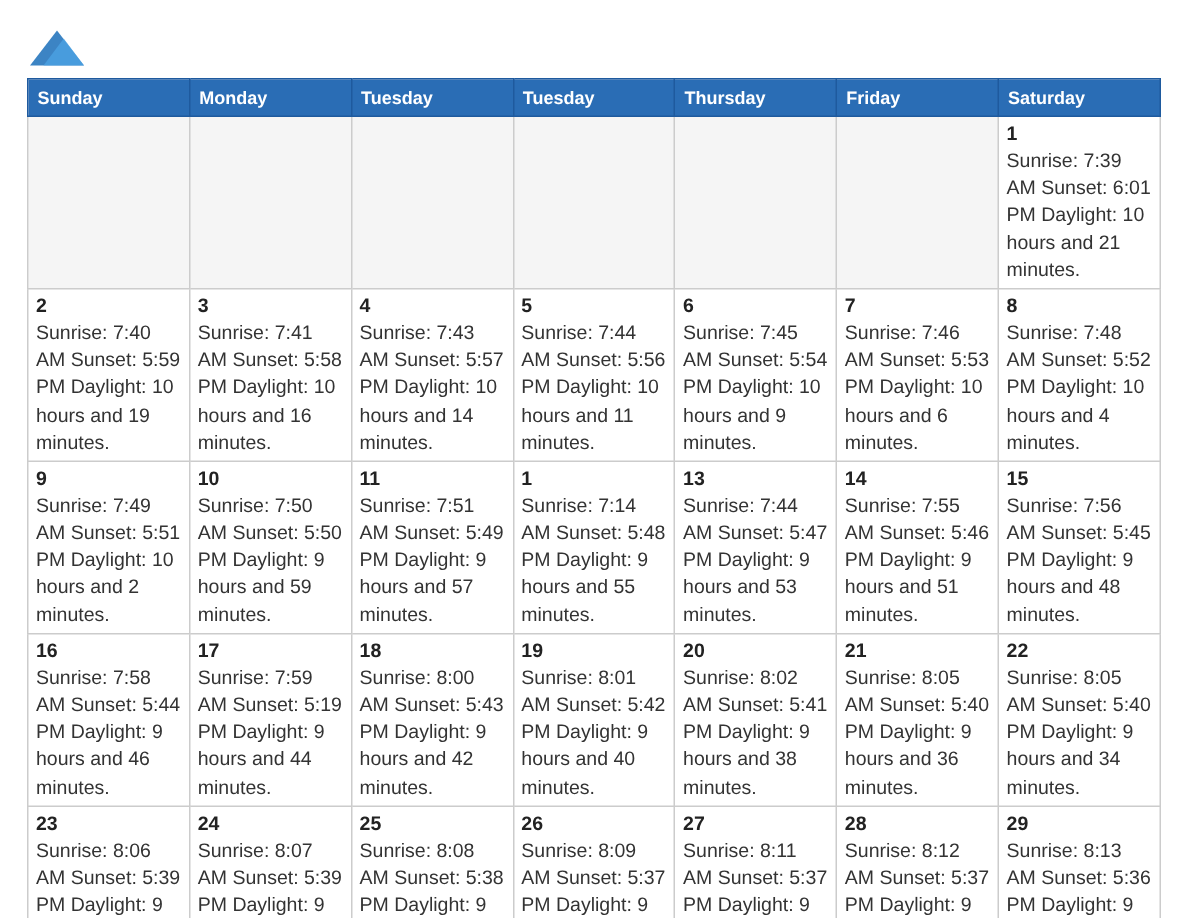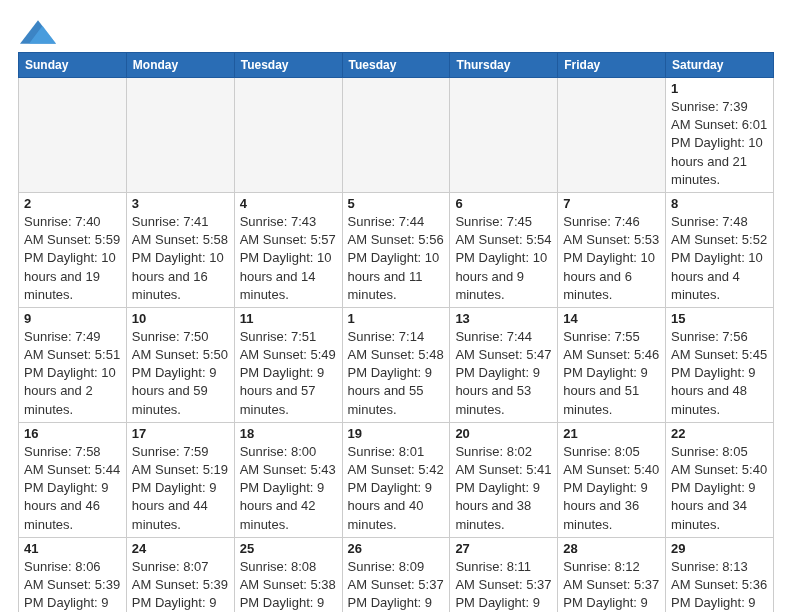--- a/index.html
+++ b/index.html
@@ -276,21 +276,21 @@
           </td>
           <td>
             <span class="day-number">22</span>
             <div class="day-info">Sunrise: 8:05 AM
 Sunset: 5:40 PM
 Daylight: 9 hours and 34 minutes.</div>
           </td>
         </tr>
         <tr>
           <td>
-            <span class="day-number">41</span>
+            <span class="day-number">23</span>
             <div class="day-info">Sunrise: 8:06 AM
 Sunset: 5:39 PM
 Daylight: 9 hours and 33 minutes.</div>
           </td>
           <td>
             <span class="day-number">24</span>
             <div class="day-info">Sunrise: 8:07 AM
 Sunset: 5:39 PM
 Daylight: 9 hours and 31 minutes.</div>
           </td>

